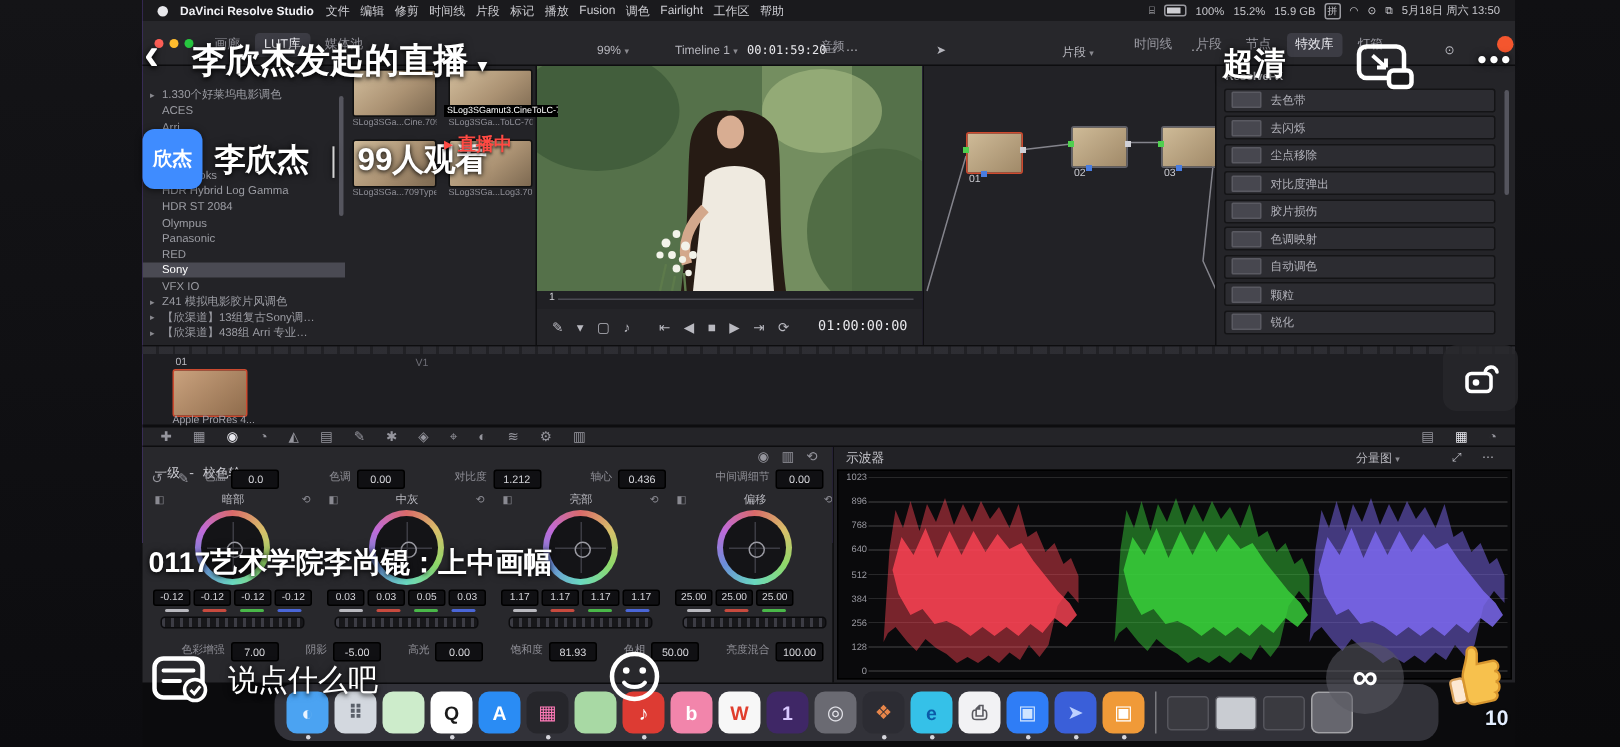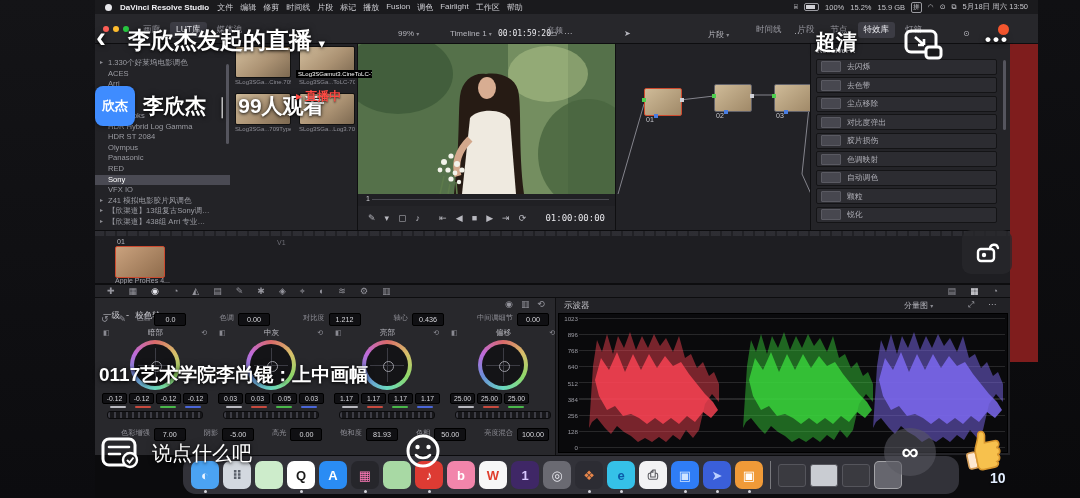--- a/index.html
+++ b/index.html
@@ -1,39 +1,39 @@
 <!DOCTYPE html>
 <html><head>
 <meta charset="utf-8">
 <style>
   html,body{margin:0;padding:0;background:#000;}
   #root{position:relative;width:1080px;height:498px;overflow:hidden;background:#0b0b0d;
         font-family:"Liberation Sans","DejaVu Sans",sans-serif;-webkit-font-smoothing:antialiased;}
   .abs{position:absolute;}
   
-  .screen{left:95px;top:0;width:915px;height:362px;background:#7f1d1d;padding-left:28px;}
+  .screen{left:95px;top:0;width:915px;height:362px;background:#8b5cf6;}
   .menubar{left:0;top:0;width:100%;height:14px;background:#1a1a1d;display:flex;align-items:center;
            gap:8px;padding:0 10px;box-sizing:border-box;font-size:8px;color:#d6d6da;white-space:nowrap;}
   .apple{width:7px;height:7px;border-radius:50%;background:#e8e8ec;flex:0 0 auto;}
   .appname{font-weight:bold;color:#f0f0f4;}
   .menu-item{color:#cdcdd2;}
   .mb-right{margin-left:auto;display:flex;align-items:center;gap:6px;font-size:7.5px;color:#c6c6cb;}
   .batt{width:13px;height:6px;border:1px solid #9a9aa0;border-radius:2px;position:relative;}
   .batt::after{content:"";position:absolute;inset:1px;right:3px;background:#cfcfd4;}
   .pill-ico{font-size:7px;color:#cfcfd4;}
   .imebox{border:1px solid #9a9aa0;border-radius:2px;padding:0 1px;font-size:6.5px;}
   
   .rtool{left:0;top:14px;width:100%;height:30px;background:#27272b;border-bottom:1px solid #0d0d0f;box-sizing:border-box;}
   .dot{width:6px;height:6px;border-radius:50%;display:inline-block;}
   .tabs{display:flex;gap:4px;align-items:center;}
   .tab{font-size:8.5px;color:#9a9aa2;padding:2px 6px;border-radius:3px;white-space:nowrap;}
   .tab.active{color:#ececf1;background:#3c3c44;}
   
   .panel{background:#232327;border-right:1px solid #0f0f11;box-sizing:border-box;}
-  .folder-row{height:10.6px;display:flex;gap:3px;padding:0 5px;font-size:7.6px;
+  .folder-row{height:10.6px;display:flex;align-items:center;gap:3px;padding:0 5px;font-size:7.6px;
               color:#9b9ca3;white-space:nowrap;overflow:hidden;}
   .folder-row.active{background:#4a4a53;color:#ffffff;}
   .fpre{font-size:6px;color:#8a8a90;width:5px;}
   .lut-grid{display:grid;grid-template-columns:56px 56px;gap:8px 8px;}
   .lthumb .img{height:30px;border-radius:2px;background:linear-gradient(140deg,#d2bd9c,#ab9273 55%,#7d6951);
                border:1px solid #111;}
   .lthumb .nm{font-size:6px;color:#8f8f97;white-space:nowrap;overflow:hidden;margin-top:1px;}
   .vhead{font-size:8px;color:#b6b6bd;white-space:nowrap;}
   .caret{font-size:6px;color:#8a8a90;}
   .tbtn{color:#b9b9c0;font-size:9px;line-height:1;}
@@ -372,26 +372,26 @@
       <span class="nlbl" style="left:160px;top:68px;">03</span>
     </div>
 
     <div class="abs" style="left:715px;top:44px;width:200px;height:186px;background:#242428;border-left:1px solid #0f0f11;box-sizing:border-box;">
       <div class="abs vhead" style="left:152px;top:-15px;">⊙</div>
       <div class="abs" style="left:6px;top:2px;font-size:7.5px;font-weight:bold;color:#d2d2d8;">ResolveFX</div>
       <div class="abs" style="left:0;top:12px;right:8px;">
 
           <div class="fxrow">
             <span class="fxico"></span>
-            <span class="fxlbl">去闪烁</span>
+            <span class="fxlbl">去色带</span>
           </div>
 
           <div class="fxrow">
             <span class="fxico"></span>
-            <span class="fxlbl">去色带</span>
+            <span class="fxlbl">去闪烁</span>
           </div>
 
           <div class="fxrow">
             <span class="fxico"></span>
             <span class="fxlbl">尘点移除</span>
           </div>
 
 
           <div class="fxrow">
             <span class="fxico"></span>

